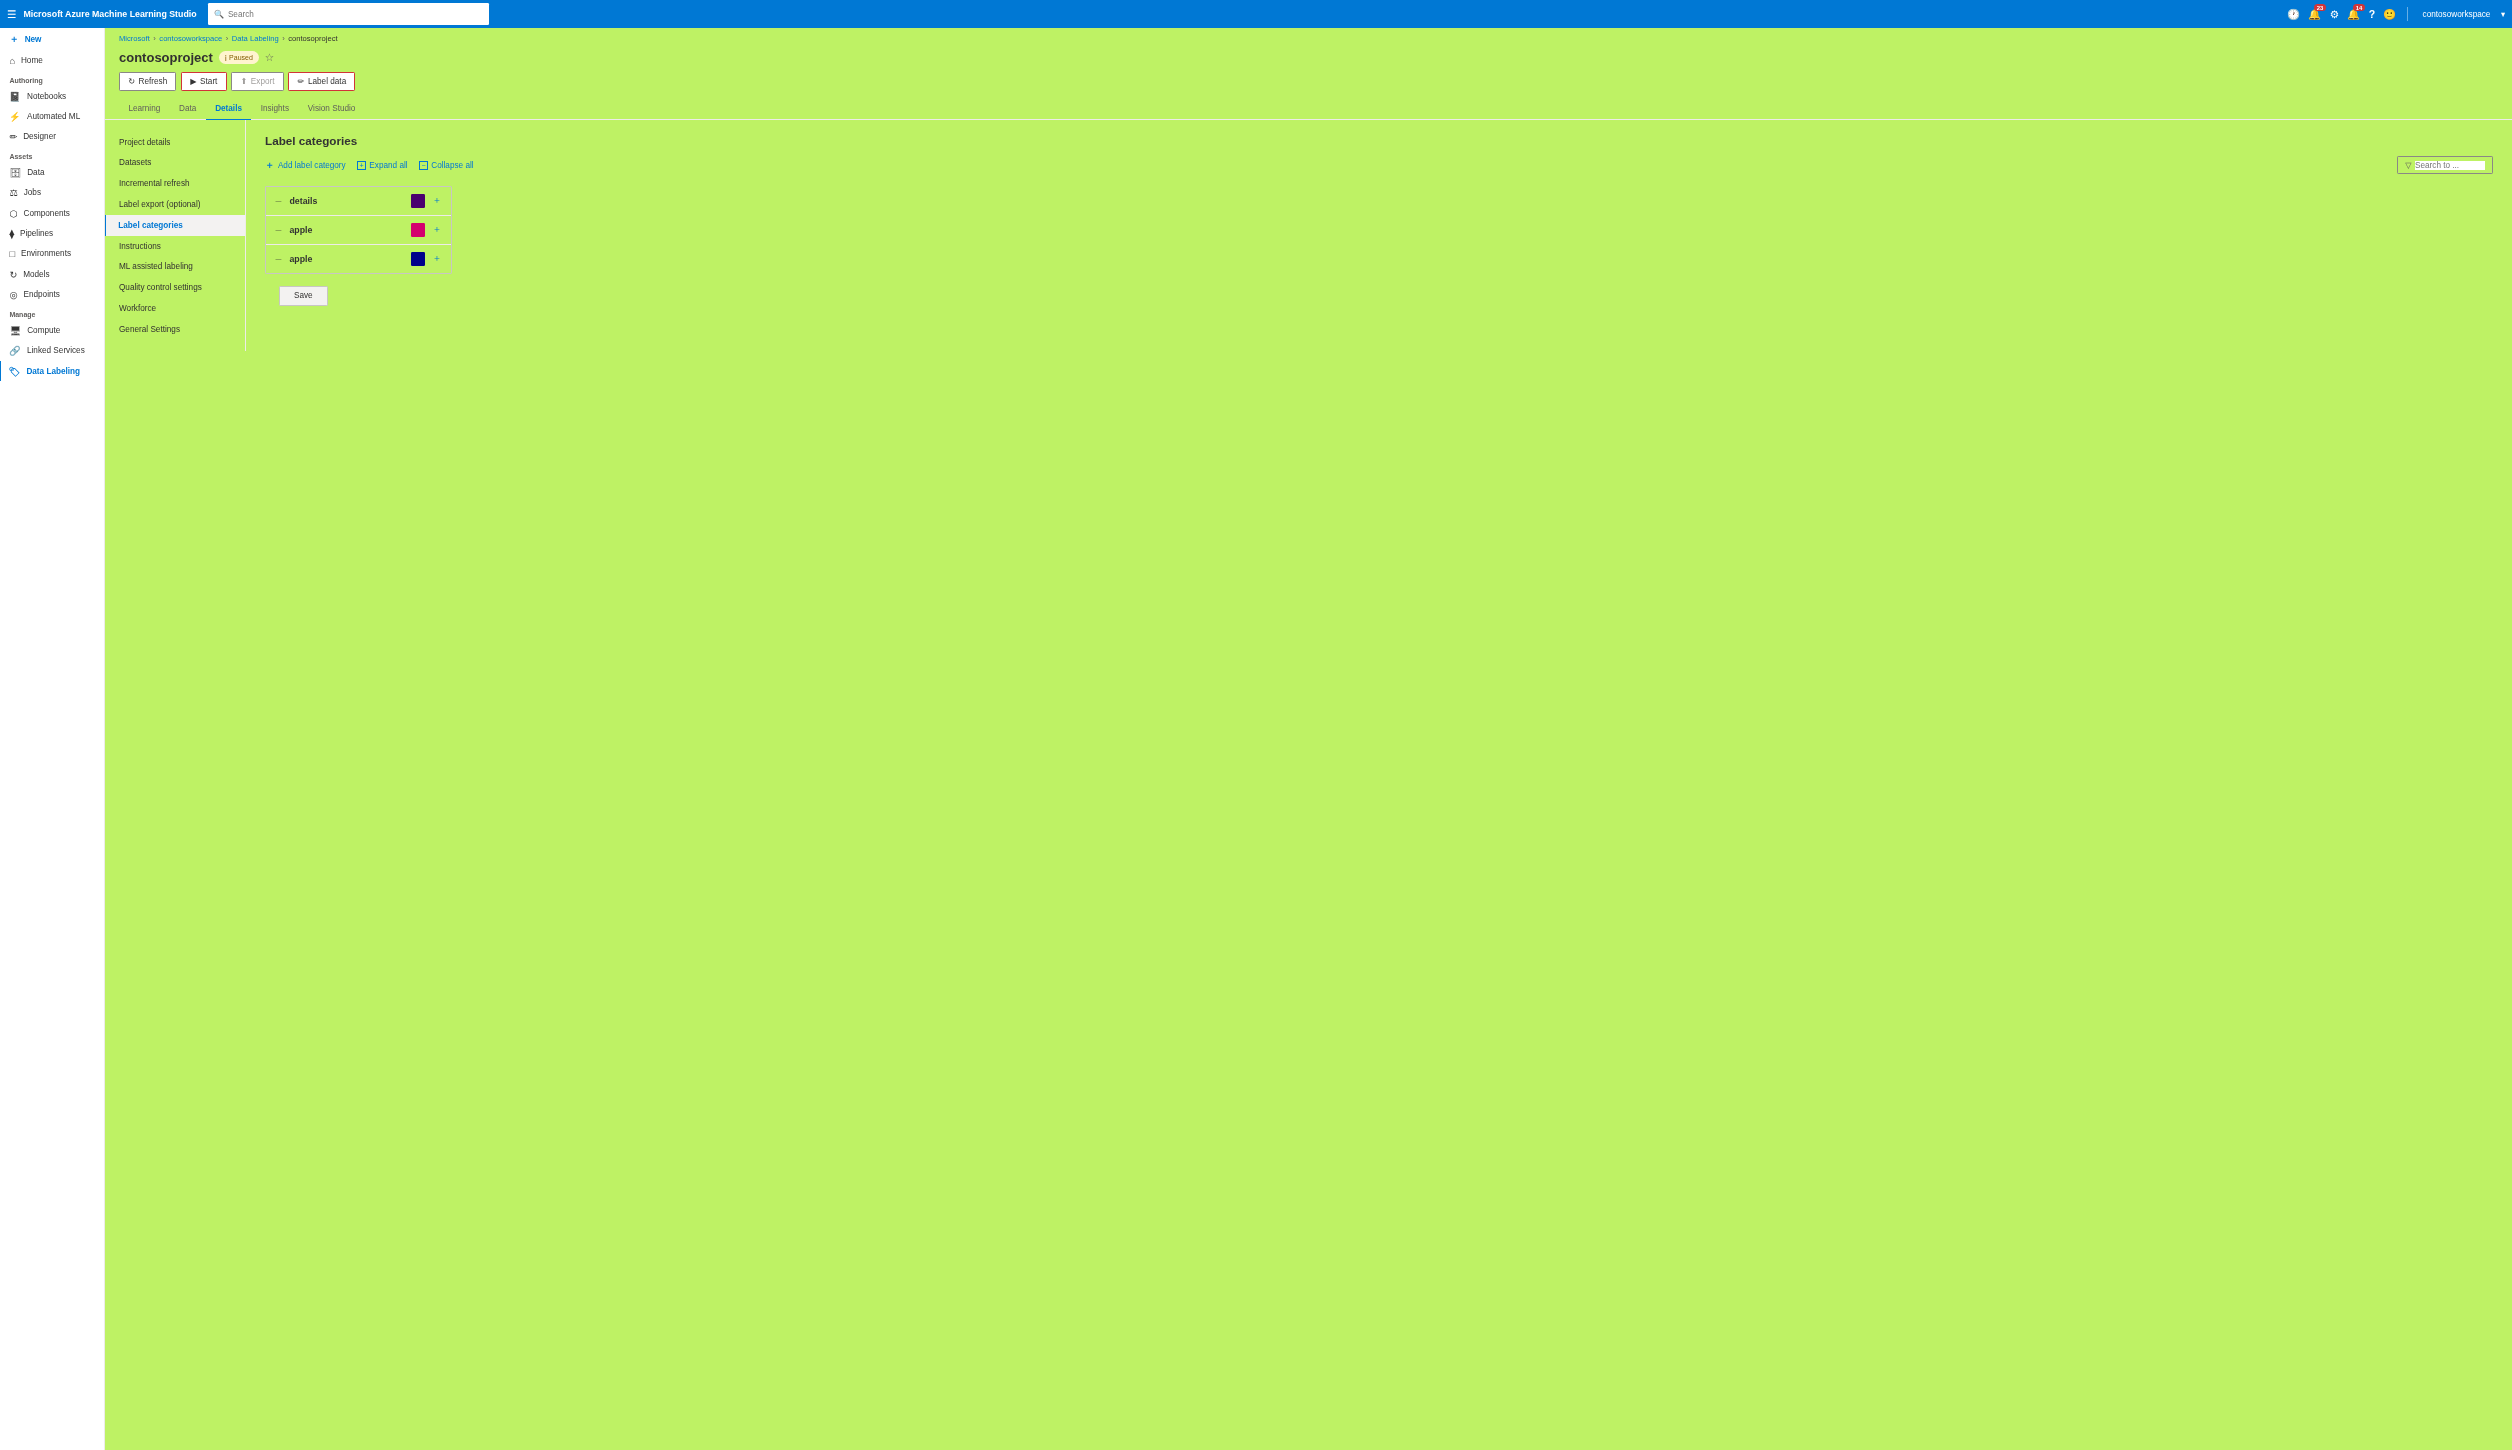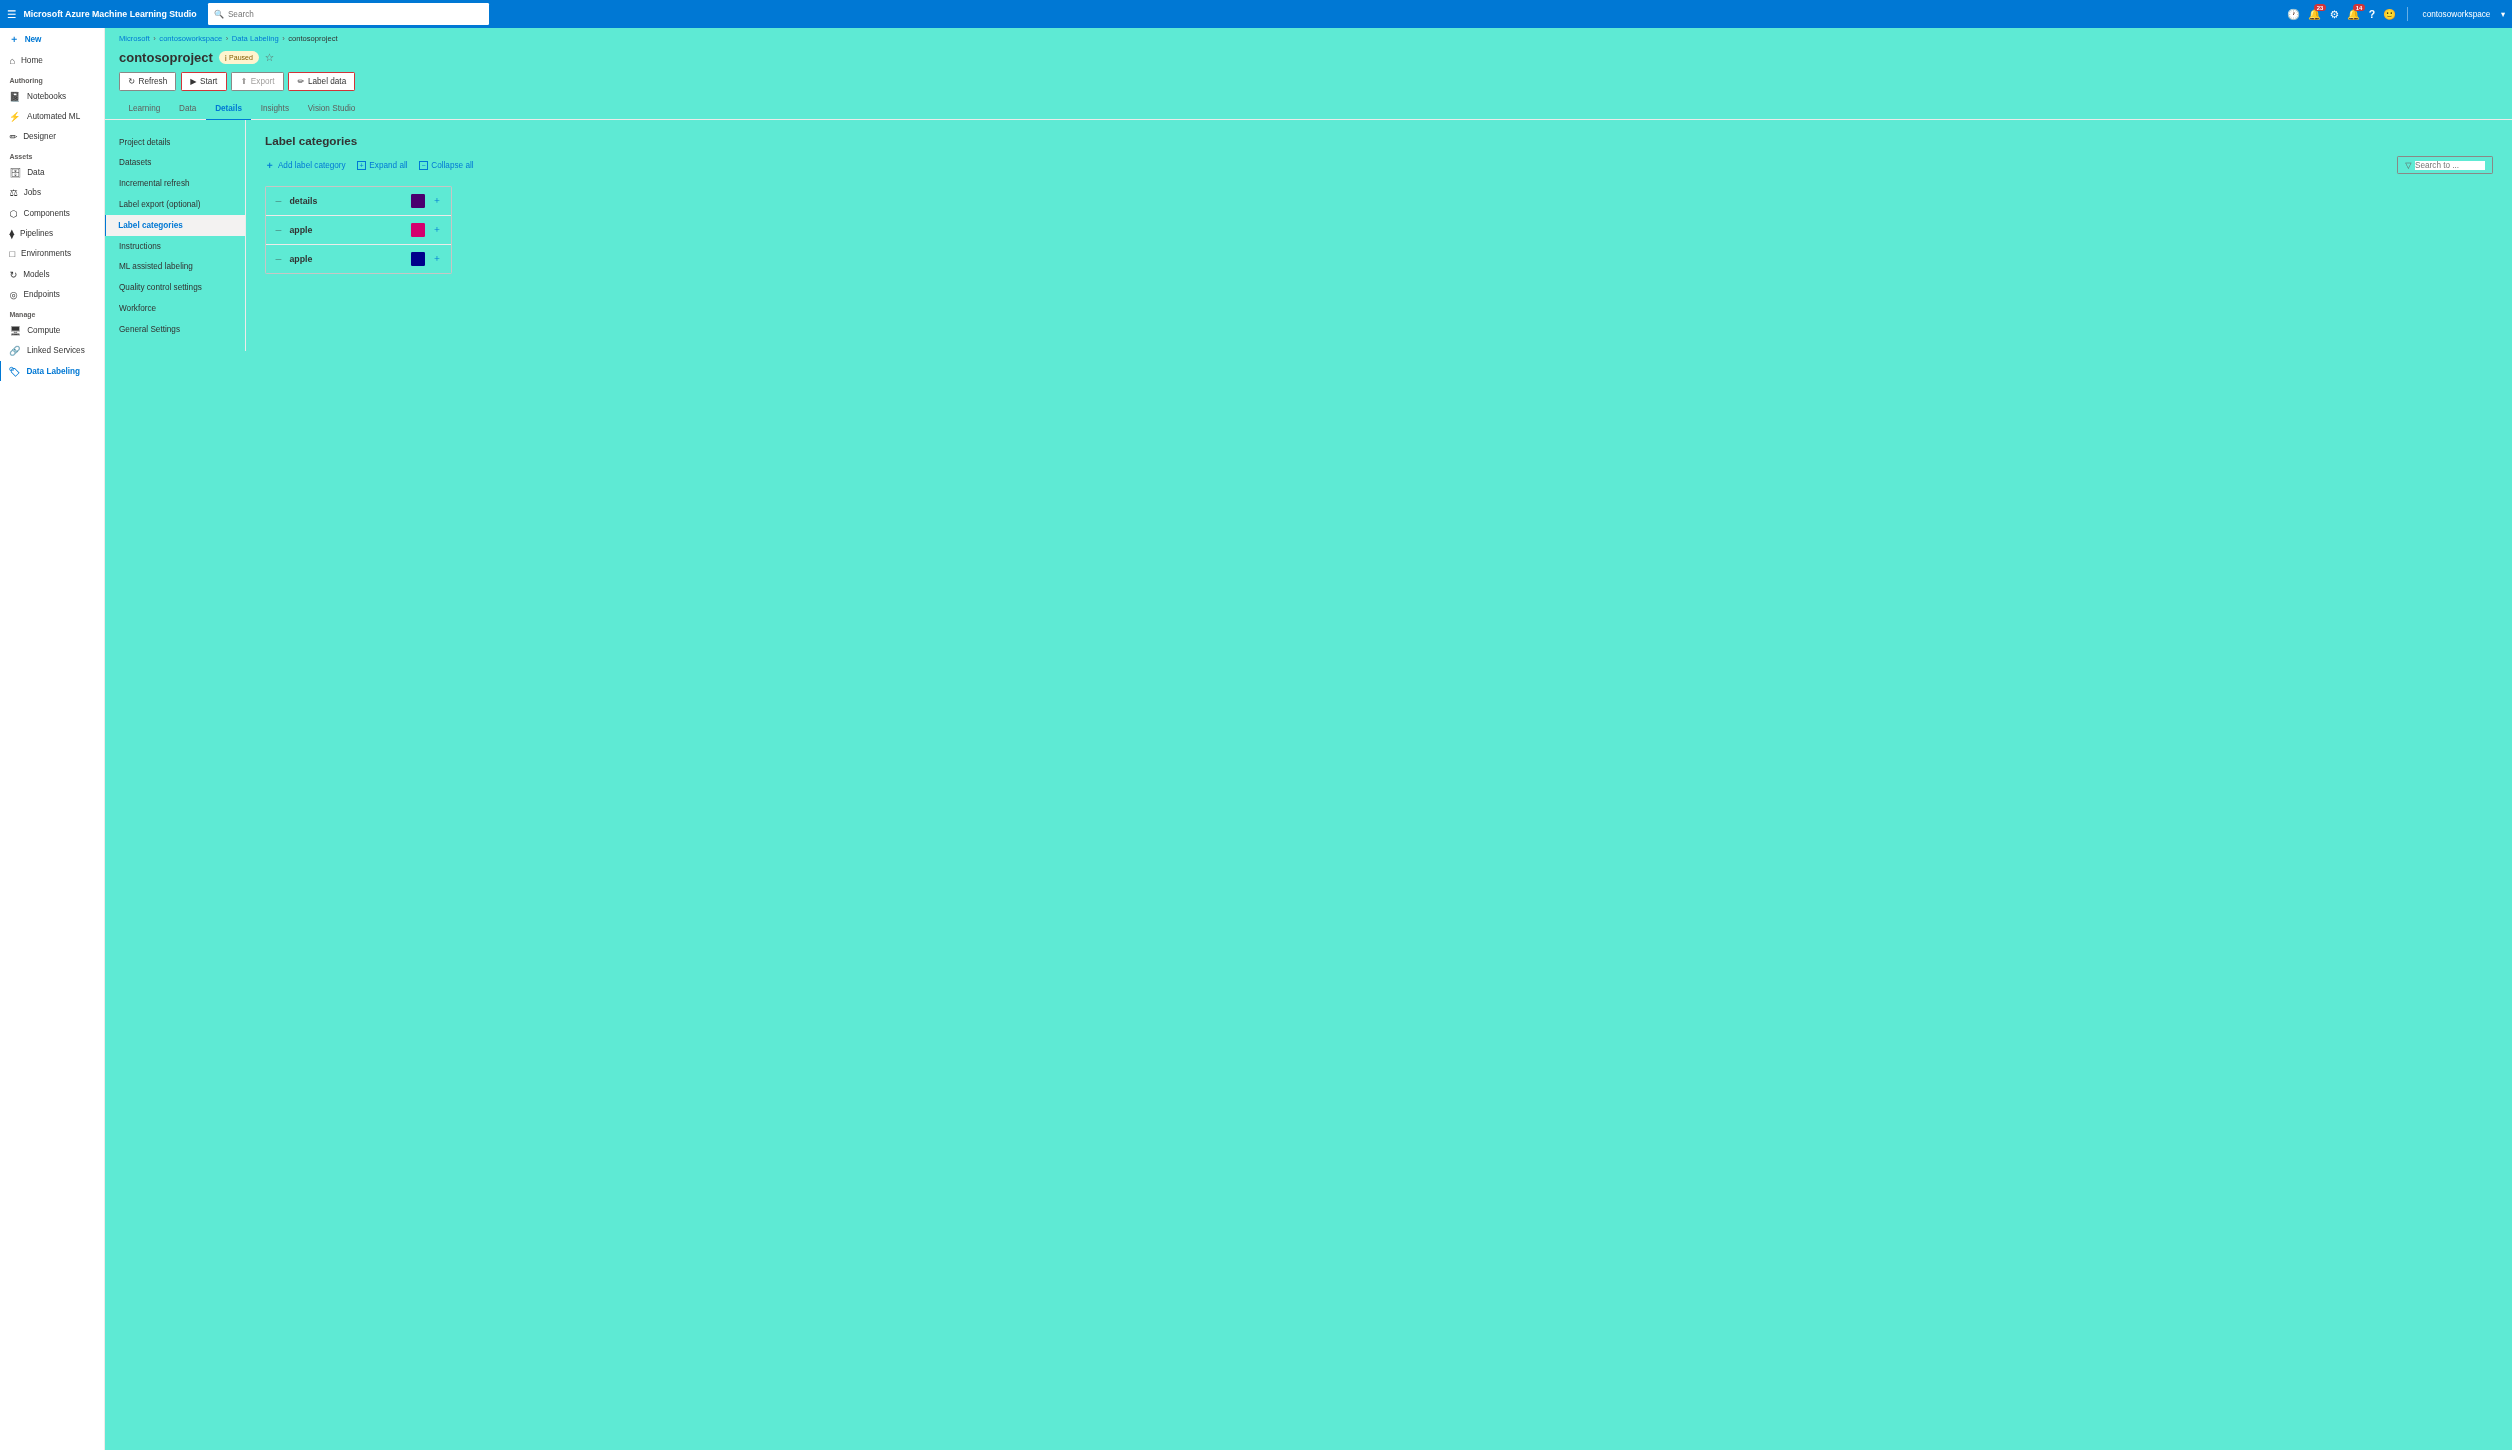--- a/index.html
+++ b/index.html
@@ -42,21 +42,21 @@
       cursor: pointer; color: #333; font-size: 8.2px; white-space: nowrap;
     }
     .sidebar-item.active { color: #0078d4; font-weight: 600; border-left: 1.8px solid #0078d4; padding-left: 7.6px; }
     .sidebar-item .icon { font-size: 9.4px; flex-shrink: 0; }
     .sidebar-section-label {
       font-size: 7px; color: #605e5c; padding: 5.9px 9.4px 2.3px; font-weight: 600;
     }
     .sidebar-new { color: #0078d4; font-weight: 600; }
 
     
-    .main { flex: 1; overflow-y: auto; background: #5eead4; }
+    .main { flex: 1; overflow-y: auto; background: #bef264; }
 
     
     .breadcrumb {
       display: flex; align-items: center; gap: 3.5px; padding: 5.9px 14px 3.5px;
       font-size: 7.6px; color: #0078d4;
     }
     .breadcrumb span { color: #605e5c; }
     .breadcrumb a { color: #0078d4; text-decoration: none; cursor: pointer; }
     .breadcrumb .sep { color: #605e5c; }
 
@@ -341,17 +341,20 @@
           </div>
           <div class="category-item">
             <span class="bullet">—</span>
             <span class="category-name">apple</span>
             <div class="color-swatch" style="background:#00008b;"></div>
             <span class="category-add">＋</span>
           </div>
         </div>
 
         
+        <div class="save-section">
+          <button class="save-btn">Save</button>
+        </div>
       </div>
     </div>
   </main>
 </div>
 
 
 </body></html>

